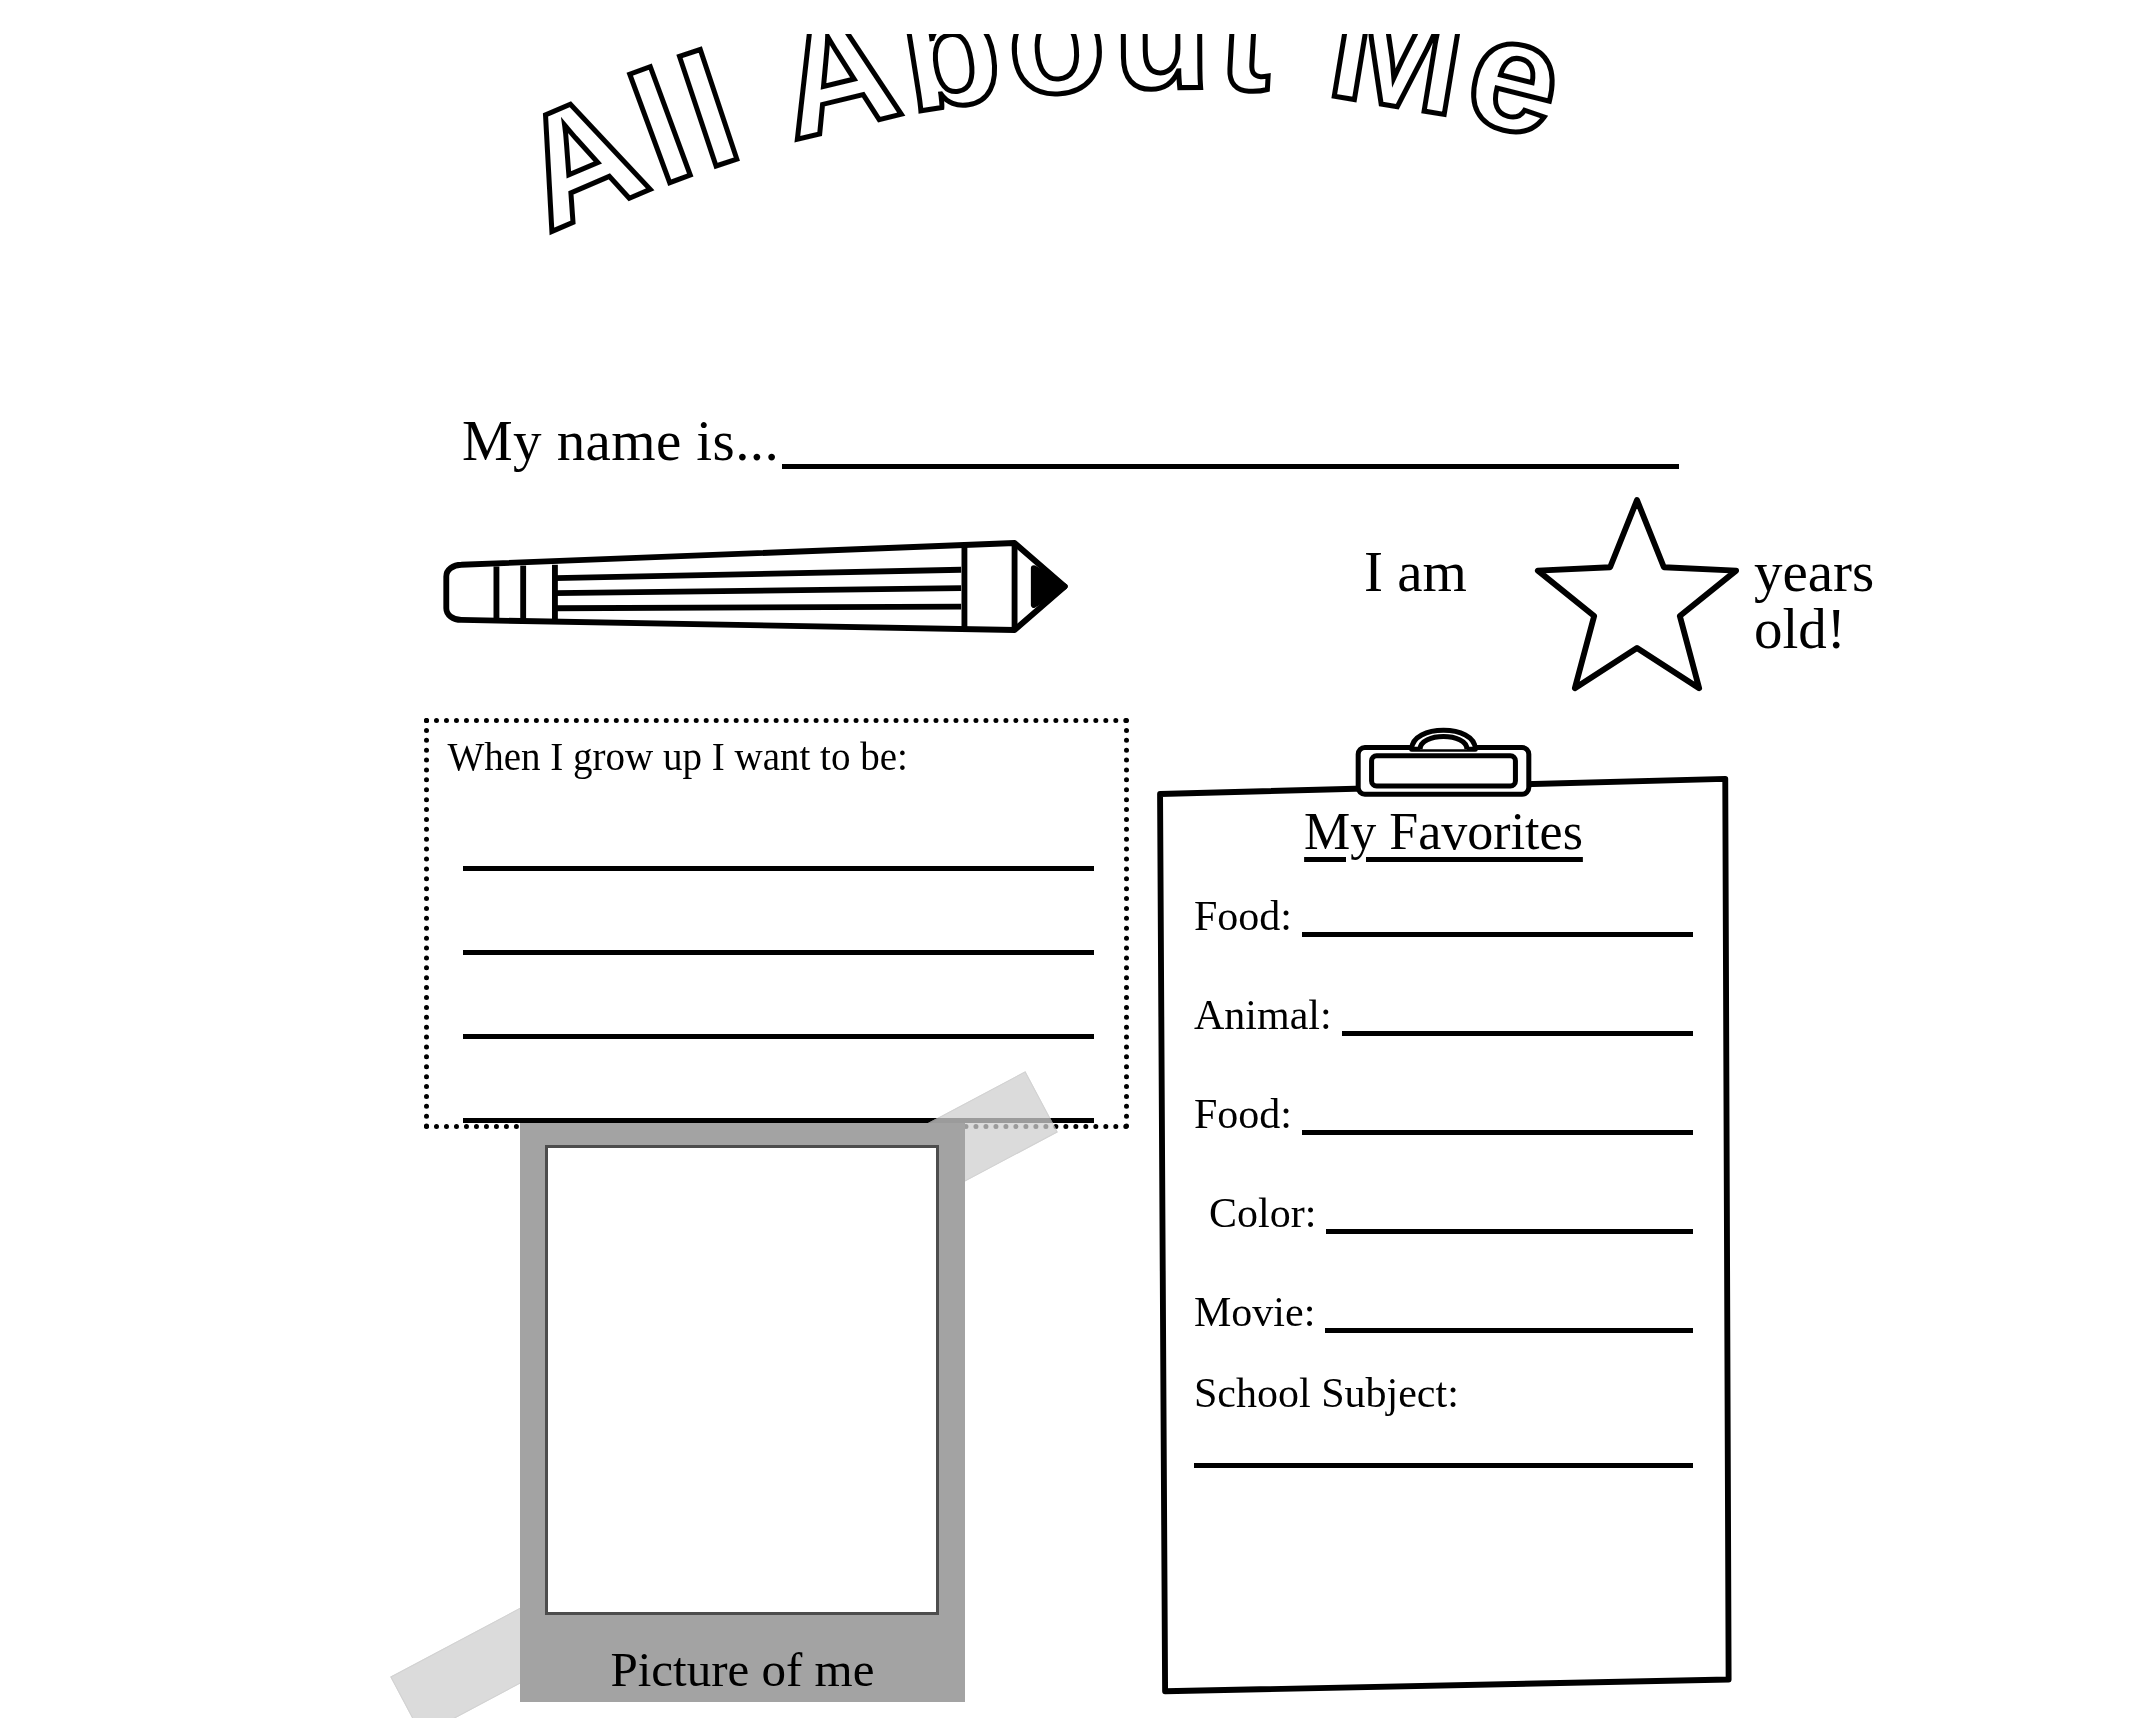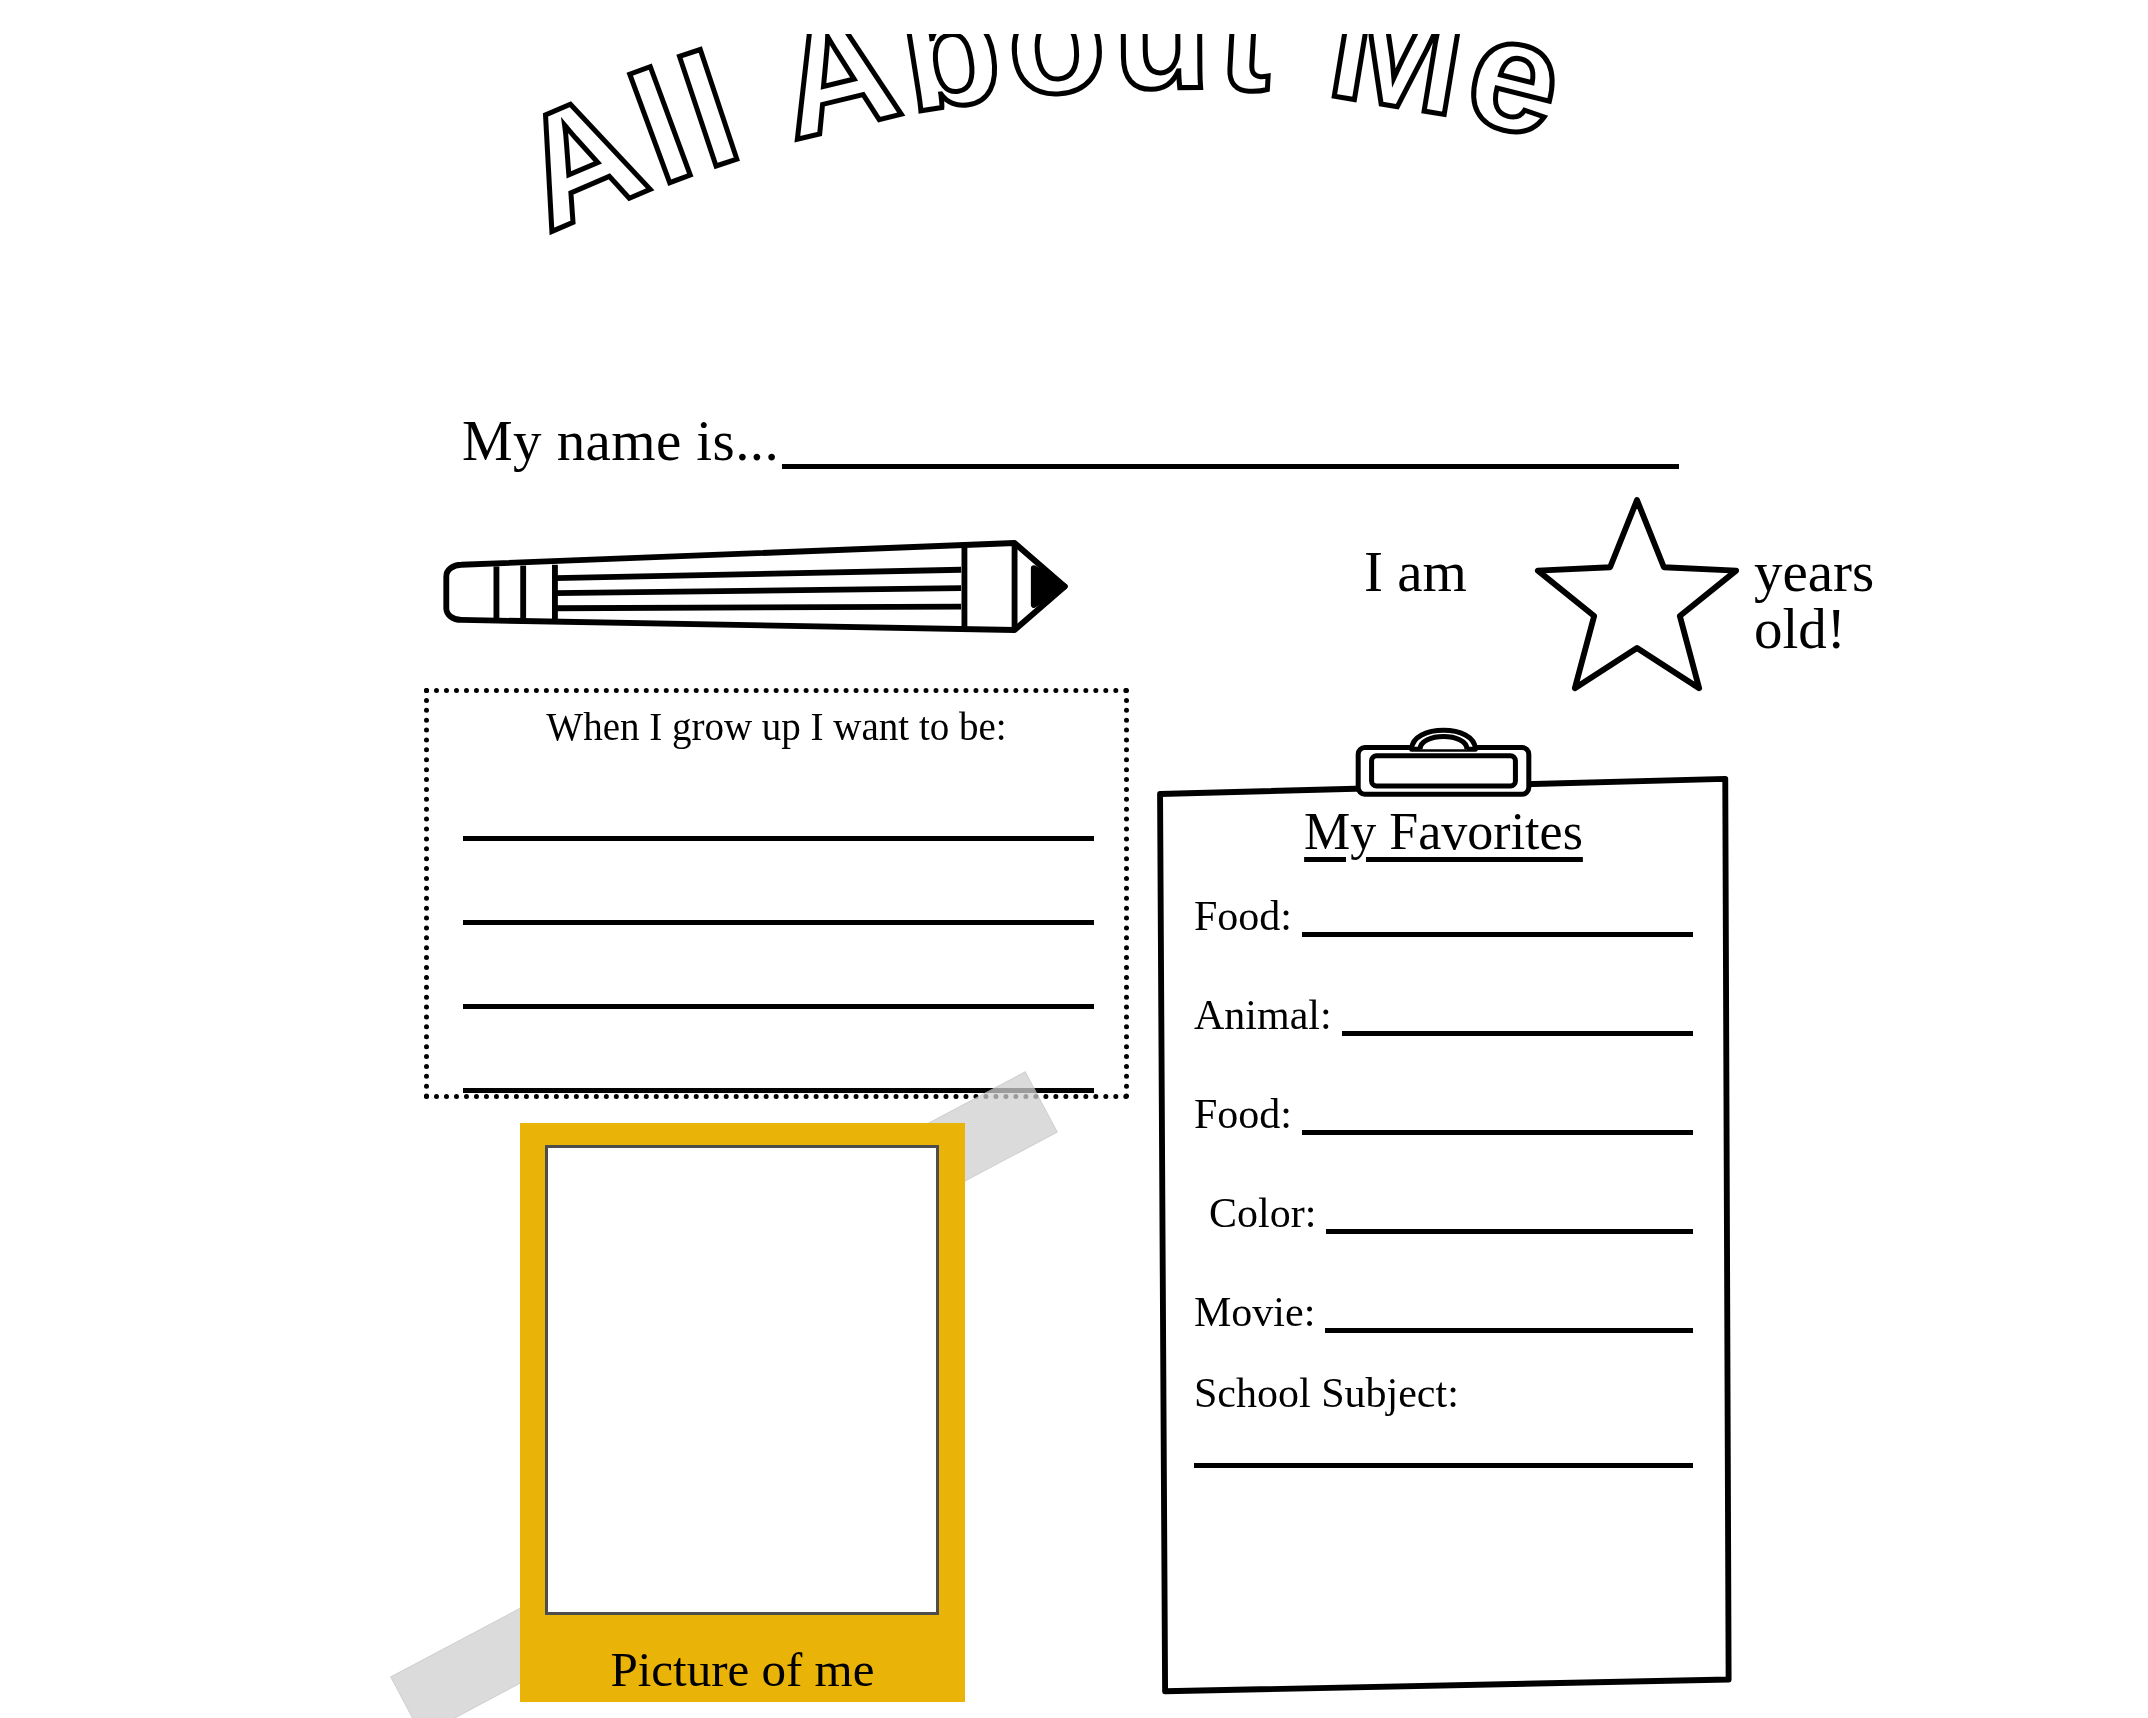--- a/index.html
+++ b/index.html
@@ -89,27 +89,26 @@
     left: 1334px;
     top: 40px;
     font-size: 57px;
     line-height: 1;
   }
 
   
   .growup-box {
     position: absolute;
     left: 424px;
-    top: 688px;
+    top: 718px;
     width: 705px;
     height: 411px;
     border: 5px dotted #000;
     box-sizing: border-box;
     padding: 11.7px 18.5px 0 18.5px;
-    text-align: center;
   }
   .growup-label {
     font-size: 39px;
     line-height: 1.15;
     white-space: nowrap;
   }
   .growup-lines {
     margin-top: 22px;
   }
   .growup-line {
@@ -145,21 +144,21 @@
     left: -52px;
     bottom: 8.4px;
     transform: rotate(-28deg);
   }
   .frame-outer {
     position: absolute;
     left: 71px;
     top: 15px;
     width: 445px;
     height: 579px;
-    background: #eab308;
+    background: #a3a3a3;
   }
   .frame-inner {
     position: absolute;
     left: 25px;
     top: 22px;
     width: 394px;
     height: 470px;
     background: #ffffff;
     border: 3.4px solid #4d4d4d;
     box-sizing: border-box;

